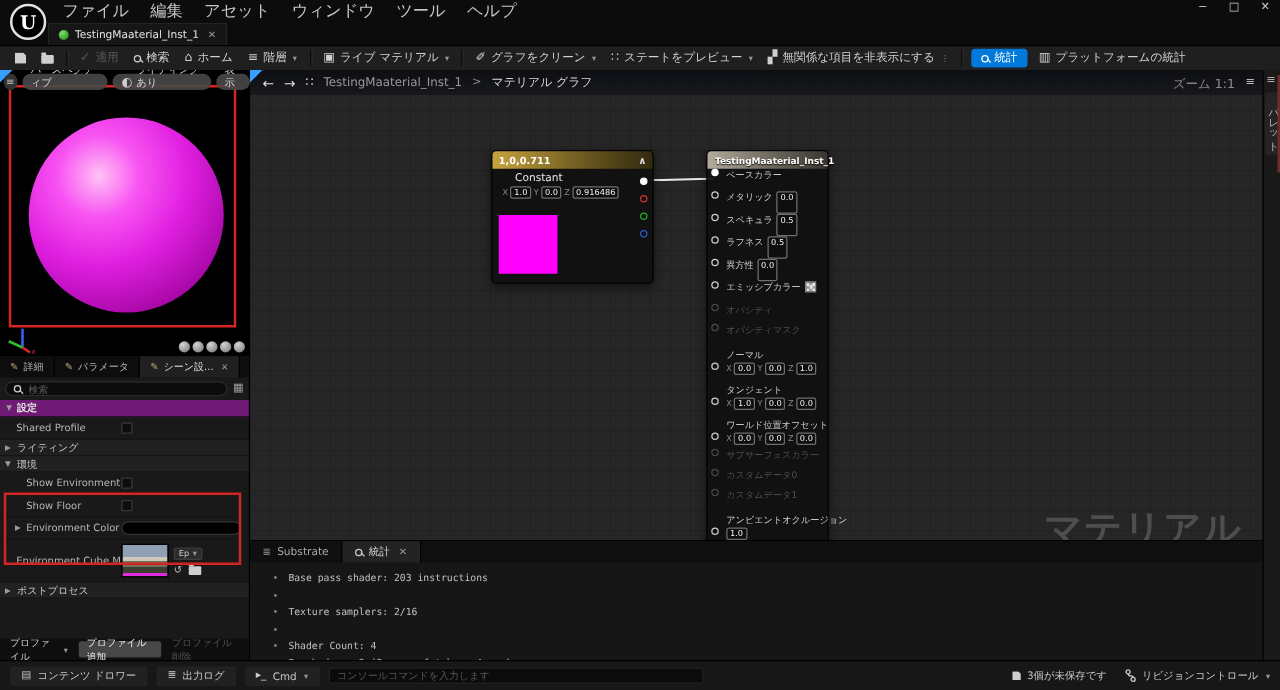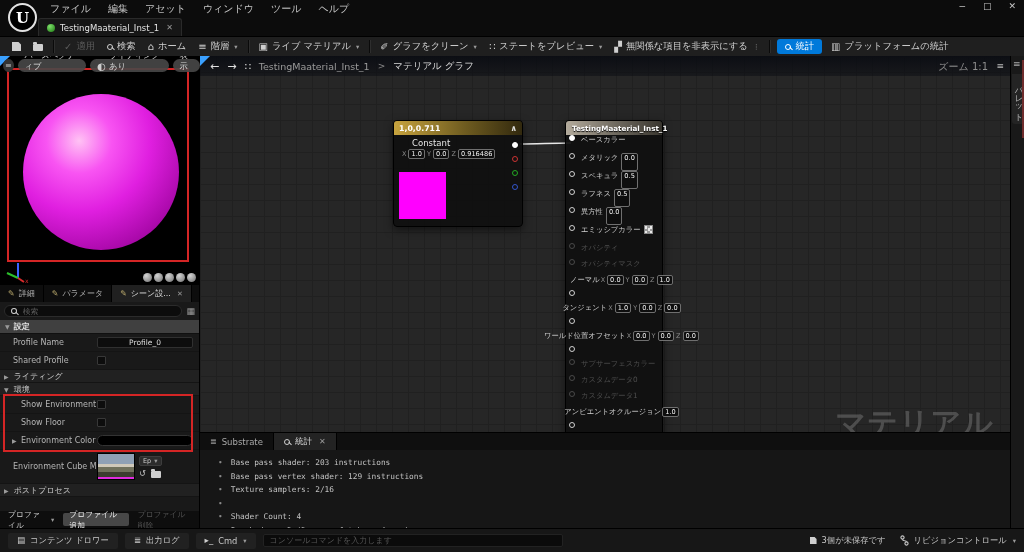--- a/index.html
+++ b/index.html
@@ -5,21 +5,21 @@
   html,body{margin:0;padding:0;background:#000}
   *{box-sizing:border-box}
   #app{position:relative;width:1024px;height:552px;background:#161616;overflow:hidden;
        font-family:"DejaVu Sans","Liberation Sans",sans-serif;color:#cfcfcf;font-size:10px;cursor:default}
 
   
   .titlebar{position:absolute;left:0;top:0;width:100%;height:36px;background:#0c0c0c}
   .logo{position:absolute;left:8px;top:3px;width:29px;height:29px;border-radius:50%;background:#000;
         border:2px solid #e2e2e2;color:#fff;display:flex;align-items:center;justify-content:center;
         font-weight:bold;font-size:15px;font-family:"DejaVu Serif",serif}
-  .menu-row{position:absolute;left:50px;top:0;height:17px;display:flex;align-items:center;gap:17px;font-size:10px;color:#c6c6c6}
+  .menu-row{position:absolute;left:50px;top:0;height:17px;display:flex;align-items:center;gap:17px;font-size:13px;color:#c6c6c6}
   .win-controls{position:absolute;right:8px;top:1px;display:flex;gap:17px;align-items:center;color:#c6c6c6;font-size:9px}
   .asset-tab{position:absolute;left:38px;top:18px;height:18px;display:flex;align-items:center;gap:5px;
              background:#161616;border:1px solid #2a2a2a;border-bottom:none;border-radius:3px 3px 0 0;
              padding:0 8px;font-size:8.5px;color:#e3e3e3}
   .tab-dot{width:8px;height:8px;border-radius:50%;background:radial-gradient(circle at 35% 30%,#7ee06a,#1c7a12)}
   .tab-x{color:#9a9a9a;font-size:8px;margin-left:2px}
 
   
   .toolbar{position:absolute;left:0;top:36px;width:100%;height:20px;background:#1f1f1f;display:flex;align-items:center;padding-left:6px;border-top:1px solid #000}
   .btn{display:flex;align-items:center;gap:4px;padding:0 6px;height:20px;font-size:9.3px;color:#d2d2d2;white-space:nowrap}
@@ -54,21 +54,21 @@
   .dtabs{display:flex;height:17px;background:#0d0d0d;align-items:stretch}
   .dtab{display:flex;align-items:center;gap:4px;padding:0 8px;color:#b5b5b5;border-right:1px solid #000}
   .dtab.active{background:#202020;color:#ddd}
   .dtab .icn{font-size:8px;color:#b2a268}
   .dtab .tab-x{font-size:7px}
   .dsearch{height:18px;display:flex;align-items:center;gap:4px;padding:0 4px}
   .searchpill{flex:1;height:12px;background:#0c0c0c;border:1px solid #2b2b2b;border-radius:7px;display:flex;align-items:center;gap:4px;padding:0 6px}
   .searchpill input{background:transparent;border:none;outline:none;color:#bbb;font-size:7.8px;width:100%;font-family:inherit}
   .searchpill input::placeholder{color:#5f5f5f}
   .dsearch .icn{font-size:9px;color:#9a9a9a}
-  .dsection{height:14px;background:#404040;display:flex;align-items:center;gap:4px;padding:0 5px;color:#e0e0e0;font-weight:bold;border-bottom:1px solid #101010}
+  .dsection{height:14px;background:#701a75;display:flex;align-items:center;gap:4px;padding:0 5px;color:#e0e0e0;font-weight:bold;border-bottom:1px solid #101010}
   .dsection .arr{font-size:6px;color:#9a9a9a}
   .drow{display:flex;align-items:center;height:18px;border-bottom:1px solid #141414;color:#b5b5b5;position:relative}
   .drow .lbl{margin-left:13px;white-space:nowrap}
   .drow.indent .lbl{margin-left:21px}
   .drow .ctrl{position:absolute;left:97px;right:6px;display:flex;align-items:center}
   .drow.cat{height:13px;background:#212121;color:#c8c8c8}
   .drow.cat .arr{margin-left:4px;font-size:6px;color:#9a9a9a}
   .drow.cat .lbl{margin-left:5px}
   .drow .exp{position:absolute;left:12px;font-size:6px;color:#9a9a9a}
   .textfield{width:100%;height:11px;background:#0d0d0d;border:1px solid #303030;border-radius:2px;color:#ddd;font-size:7.5px;display:flex;align-items:center;justify-content:center}
@@ -121,21 +121,21 @@
   .cnode-fields{display:flex;gap:2px;margin-left:8px;align-items:center}
   .cnode-prev{position:absolute;left:5px;top:34px;width:47px;height:47px}
   .cnode-pins{position:absolute;right:4px;top:4px;display:flex;flex-direction:column;gap:8px}
 
   .onode{position:absolute;left:365px;top:64px;width:98px;z-index:3;border-radius:4px;background:rgba(16,16,16,.93);border:1px solid #000;box-shadow:0 3px 8px rgba(0,0,0,.5);padding-bottom:3px}
   .onode-h{height:14px;background:linear-gradient(90deg,#b3ab9c,#6b665c 55%,#39362f);border-radius:3px 3px 0 0;
            display:flex;align-items:center;padding:0 6px;color:#fff;font-size:7.2px;font-weight:bold;text-shadow:0 1px 1px #000;white-space:nowrap}
   .opin{position:relative;padding-left:15px;display:flex;gap:3px;color:#d0d0d0;font-size:7.3px;white-space:nowrap}
   .opin .pin{position:absolute;left:3px}
   .opin.h18{height:18px}.opin.h16{height:16px}
-  .opin.vec{height:28px;align-items:flex-start;justify-content:center;gap:1px}
+  .opin.vec{height:28px;flex-direction:column;align-items:flex-start;justify-content:center;gap:1px}
   .opin.vec .pin{top:15px}
   .opin.off{color:#4e4e4e}
   .frow{display:flex;gap:2px;align-items:center}
   .checker{width:9px;height:9px;border:1px solid #888;background:repeating-conic-gradient(#9a9a9a 0% 25%,#e8e8e8 0% 50%);background-size:5px 5px}
 
   .rightstrip{position:absolute;left:1010px;top:56px;width:14px;height:472px;background:#191919;border-left:1px solid #000;z-index:4}
   .rightstrip .icn{position:absolute;left:2px;top:4px;font-size:9px;color:#aaa}
   .palette-tab{position:absolute;left:1px;top:18px;width:12px;padding:6px 0;background:#242424;border-radius:0 0 3px 3px;
                color:#b8b8b8;font-size:8.3px;writing-mode:vertical-rl;text-align:center}
   .rthumb{position:absolute;right:0;top:4px;width:2px;height:78px;background:#6e2c2c}
@@ -299,26 +299,20 @@
         <input placeholder="検索" style="">
       </div>
       <span class="icn">▦</span>
     </div>
     <div class="dsection">
       <span class="arr">▼</span>
       <span>設定</span>
     </div>
     <div id="drows">
         <div class="drow">
-          <span class="lbl">Profile Name</span>
-          <div class="ctrl">
-            <div class="textfield">Profile_0</div>
-          </div>
-        </div>
-        <div class="drow">
           <span class="lbl">Shared Profile</span>
           <div class="ctrl">
             <span class="cb"></span>
           </div>
         </div>
         <div class="drow cat">
           <span class="arr">▶</span>
           <span class="lbl">ライティング</span>
         </div>
         <div class="drow cat">
@@ -532,21 +526,20 @@
         <span class="tab-x">✕</span>
       </div>
     </div>
     <div class="stats-lines" id="stats-lines">
         <div class="sline">
           <span class="bu">•</span>
           <span>Base pass shader: 203 instructions</span>
         </div>
         <div class="sline">
           <span class="bu">•</span>
-          <span>Base pass vertex shader: 129 instructions</span>
         </div>
         <div class="sline">
           <span class="bu">•</span>
           <span>Texture samplers: 2/16</span>
         </div>
         <div class="sline">
           <span class="bu">•</span>
         </div>
         <div class="sline">
           <span class="bu">•</span>

